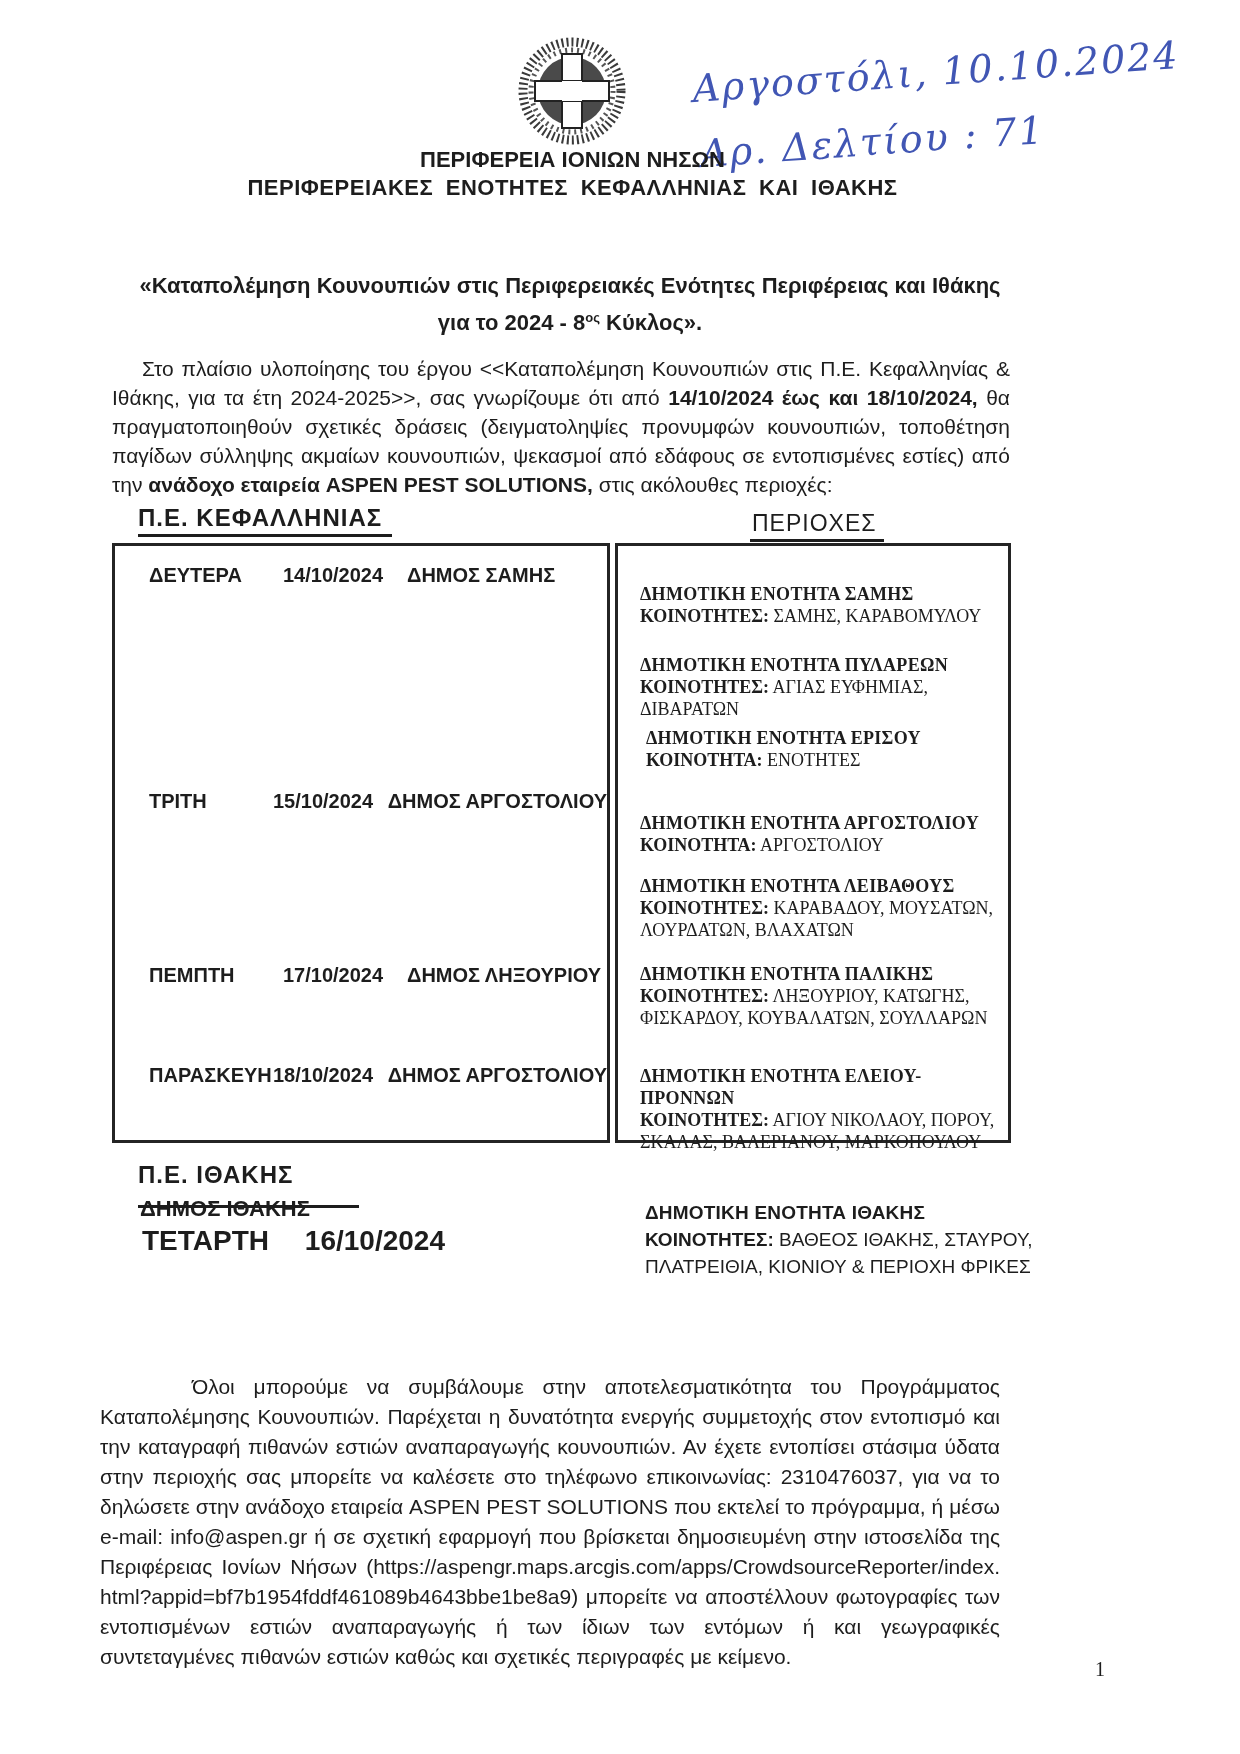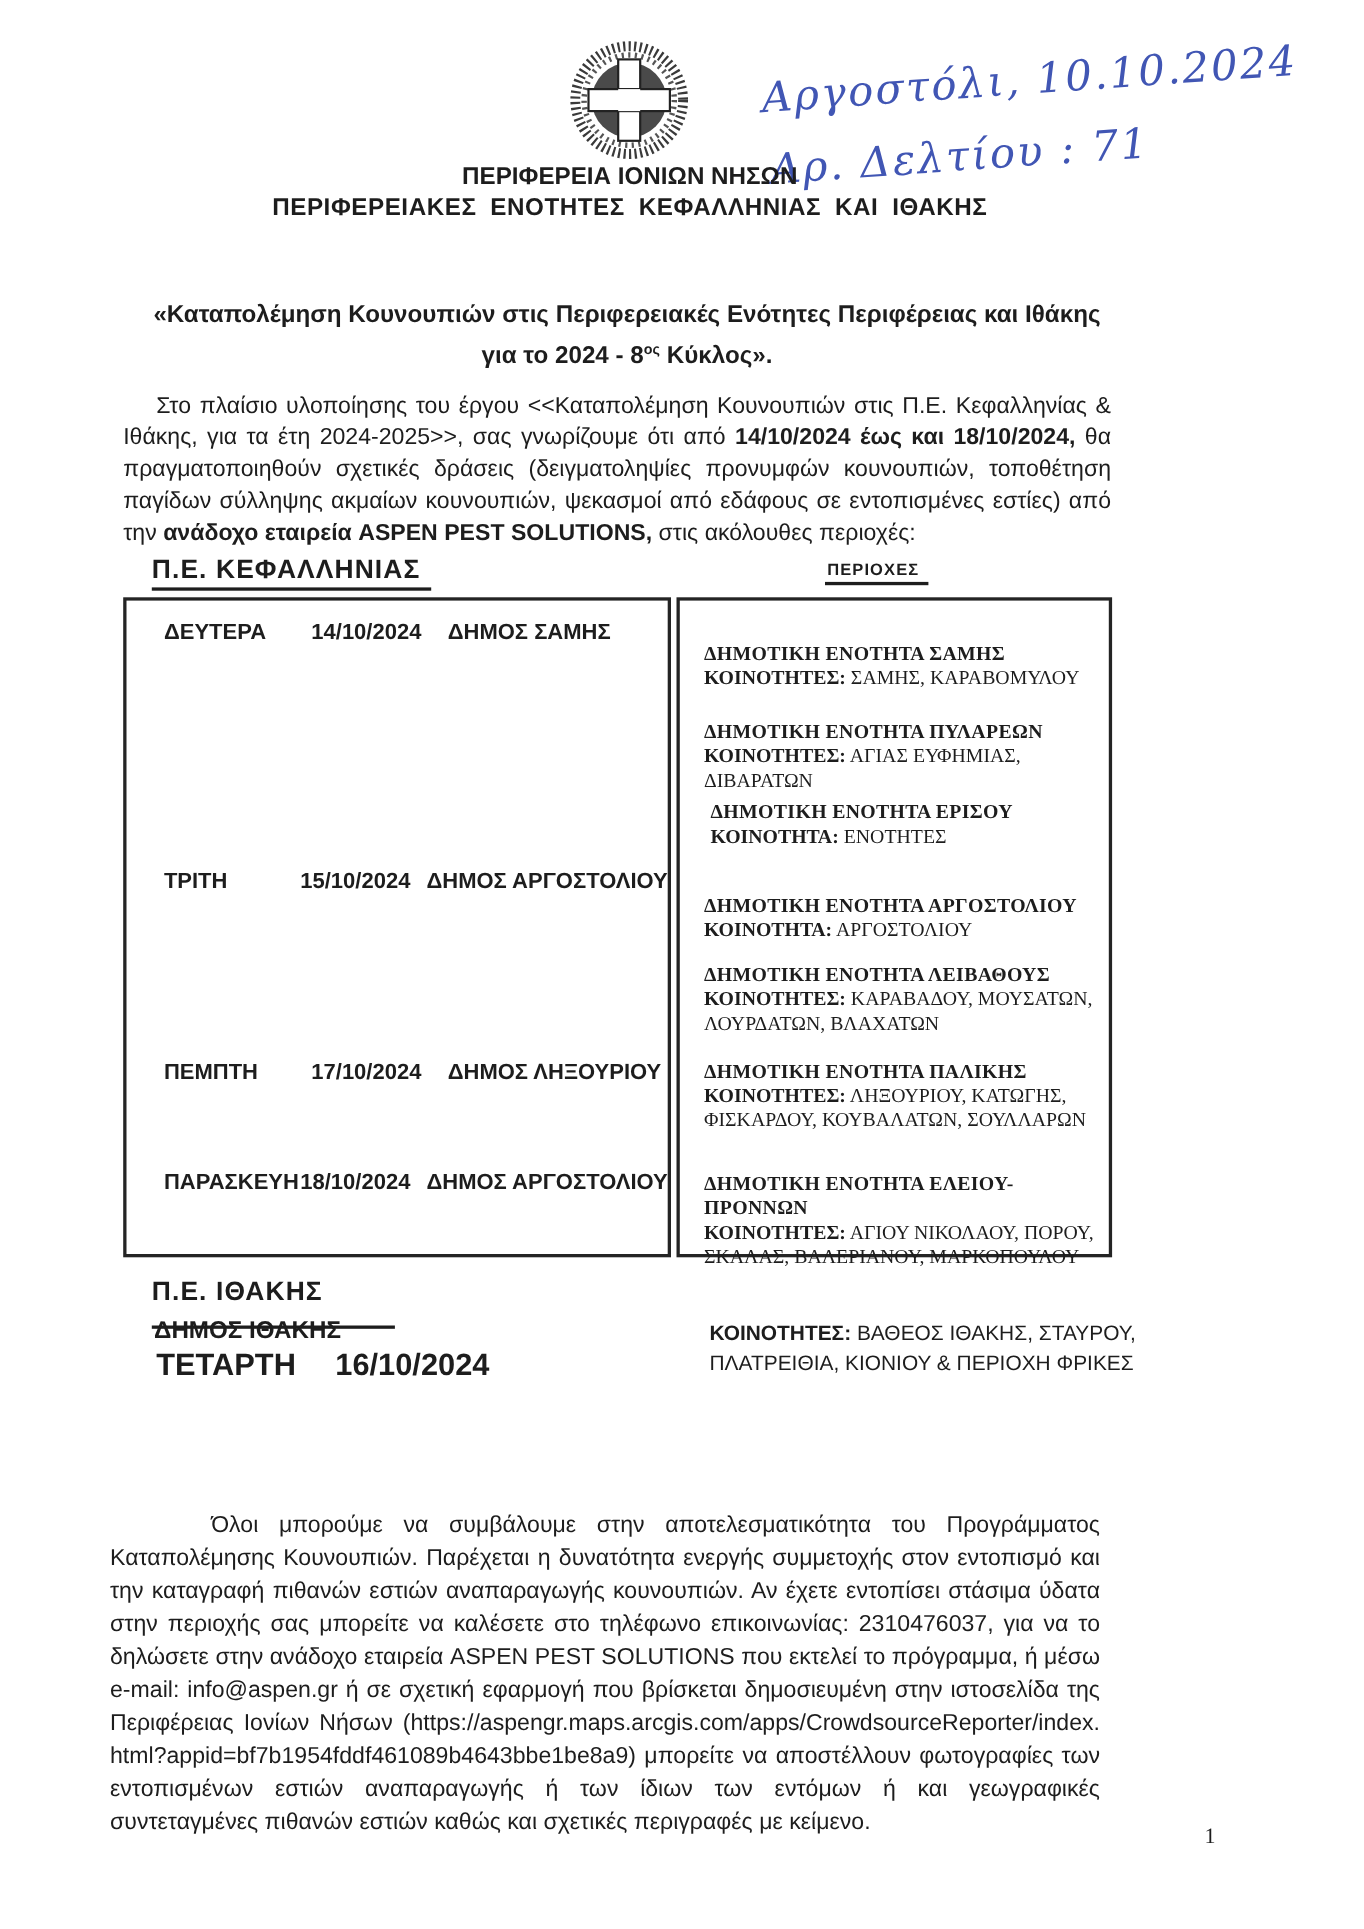--- a/index.html
+++ b/index.html
@@ -30,21 +30,21 @@
   
   .doc-title{position:absolute;left:60px;top:270px;width:1020px;text-align:center;
        font-weight:bold;font-size:22px;line-height:32px;}
   .doc-title sup{font-size:13px;}
   
   .intro{position:absolute;left:112px;top:333px;width:898px;
        font-size:21px;line-height:29px;text-align:justify;text-indent:30px;}
   
   .kef-head{position:absolute;left:138px;top:504px;font-size:24px;font-weight:bold;letter-spacing:1px;}
   .kef-head span{border-bottom:3px solid #1d1d1d;padding-right:10px;padding-bottom:2px;display:inline-block;}
-  .areas-head{position:absolute;left:750px;top:510px;font-size:15px;font-weight:bold;letter-spacing:1px;text-align:center;}
+  .areas-head{position:absolute;left:750px;top:510px;font-size:23px;font-weight:normal;letter-spacing:1px;text-align:center;}
   .areas-head span{border-bottom:3px solid #1d1d1d;padding:0 8px 2px 2px;display:inline-block;}
   
   .tbl{position:absolute;left:112px;top:543px;width:902px;height:600px;}
   .box{position:absolute;top:0;height:594px;border:3px solid #242424;background:#fff;}
   .box-left{left:0;width:492px;}
   .box-right{left:503px;width:390px;}
   .sched-row{position:absolute;left:0;width:100%;box-sizing:border-box;
        padding-left:34px;display:flex;font-weight:bold;font-size:20px;white-space:nowrap;}
   .sched-day{width:134px;}
   .sched-date{width:124px;}
@@ -161,20 +161,21 @@
 
   </div>
 
   <div class="ith-head"><span>Π.Ε. ΙΘΑΚΗΣ</span></div>
   <div class="ith-muni">ΔΗΜΟΣ ΙΘΑΚΗΣ</div>
   <div class="ith-date">
     <span>ΤΕΤΑΡΤΗ</span>
     <span class="d2">16/10/2024</span>
   </div>
   <div class="ith-right">
+    <div class="area-unit-sans">ΔΗΜΟΤΙΚΗ ΕΝΟΤΗΤΑ ΙΘΑΚΗΣ</div>
     <div><span class="comm-label">ΚΟΙΝΟΤΗΤΕΣ:</span><span class="comm-value"> ΒΑΘΕΟΣ ΙΘΑΚΗΣ, ΣΤΑΥΡΟΥ, ΠΛΑΤΡΕΙΘΙΑ, ΚΙΟΝΙΟΥ &amp; ΠΕΡΙΟΧΗ ΦΡΙΚΕΣ</span></div>
   </div>
 
   <p class="closing"><span>Όλοι μπορούμε να συμβάλουμε στην αποτελεσματικότητα του Προγράμματος Καταπολέμησης Κουνουπιών. Παρέχεται η δυνατότητα ενεργής συμμετοχής στον εντοπισμό και την καταγραφή πιθανών εστιών αναπαραγωγής κουνουπιών. Αν έχετε εντοπίσει στάσιμα ύδατα στην περιοχής σας μπορείτε να καλέσετε στο τηλέφωνο επικοινωνίας: 2310476037, για να το δηλώσετε στην ανάδοχο εταιρεία  ASPEN PEST SOLUTIONS που εκτελεί το πρόγραμμα, ή μέσω e-mail: info@aspen.gr ή σε σχετική εφαρμογή που βρίσκεται δημοσιευμένη στην ιστοσελίδα της Περιφέρειας Ιονίων Νήσων (</span><span class="url">https://aspengr.maps.arcgis.com/apps/CrowdsourceReporter/index.html?appid=bf7b1954fddf461089b4643bbe1be8a9</span><span>) μπορείτε να αποστέλλουν φωτογραφίες των εντοπισμένων εστιών αναπαραγωγής ή των ίδιων των εντόμων ή και γεωγραφικές συντεταγμένες πιθανών εστιών καθώς και σχετικές περιγραφές με κείμενο.</span></p>
 
   <div class="pagenum">1</div>
 
 </div>
 
 </body></html>

